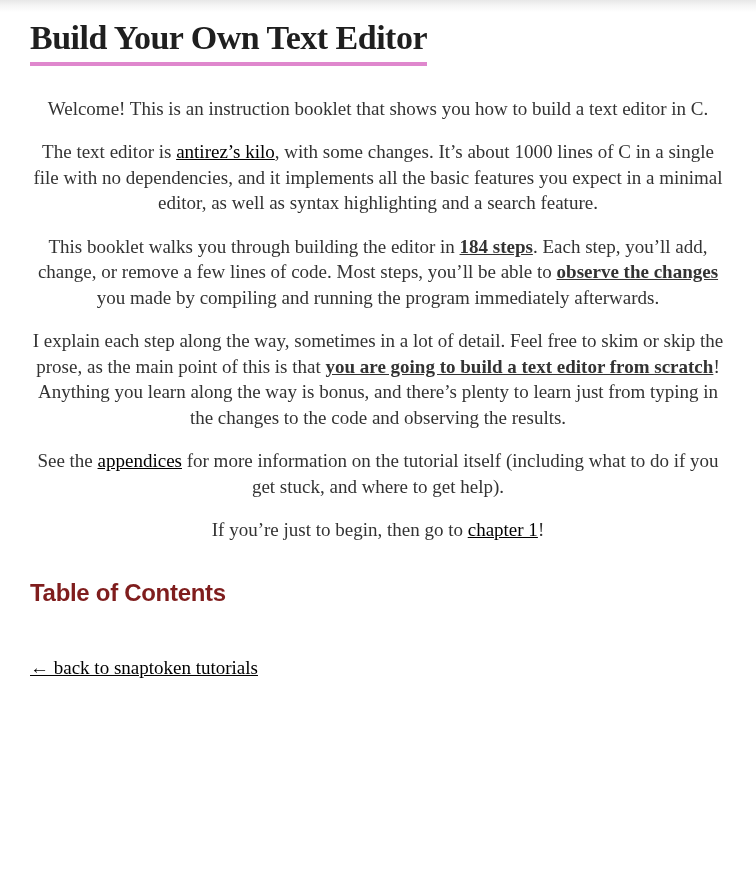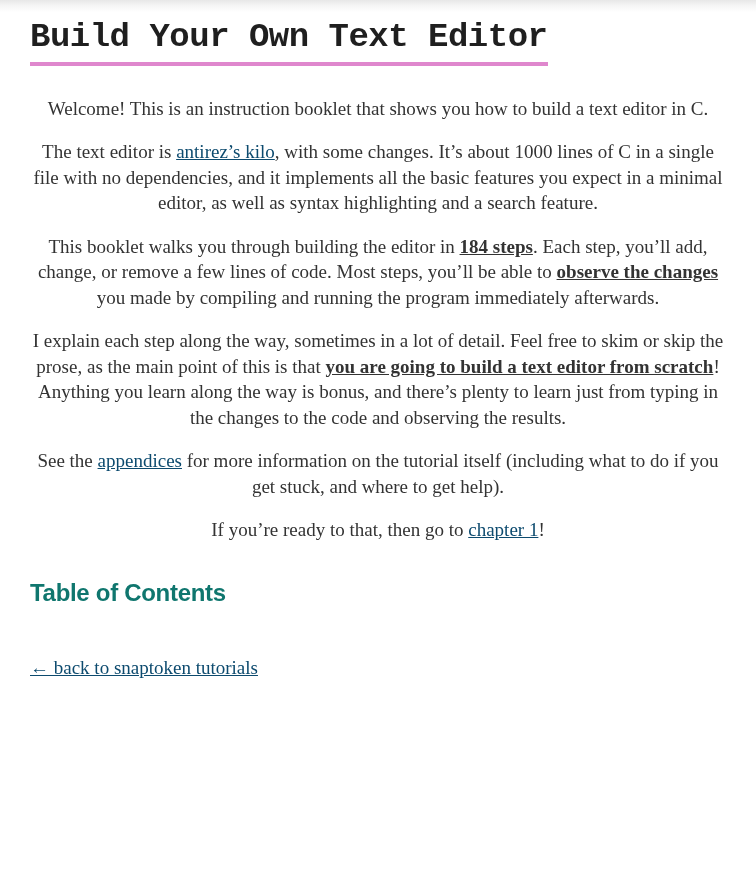--- a/index.html
+++ b/index.html
@@ -15,47 +15,47 @@
     width: 100%;
     background: linear-gradient(to bottom, #e7e7e7 0%, #f6f6f6 50%, #ffffff 100%);
   }
   .page {
     width: 756px;
     min-height: 867px;
     padding: 0 30px 30px 30px;
   }
   h1.page-title {
     display: inline-block;
-    font-family: Liberation Mono, monospace;
+    font-family: Liberation Serif, serif;
     font-weight: 800;
     font-size: 34px;
     line-height: 1.05;
     letter-spacing: -0.5px;
     color: #1f1f1f;
     margin: 8px 4px 12px 0;
     padding-bottom: 6px;
     border-bottom: 4px solid #df87cd;
   }
   p.body-text {
     font-size: 19px;
     line-height: 25.5px;
     margin: 18px 0;
     text-align: center;
   }
   p.body-text strong { font-weight: bold; text-decoration: underline; }
   a.text-link {
-    color: #0c4a6e;
+    color: #000000;
     cursor: pointer;
   }
   h2.toc-heading {
     font-family: "Liberation Sans", sans-serif;
     font-weight: 800;
     font-size: 24px;
     letter-spacing: -0.3px;
-    color: #0f766e;
+    color: #7f1d1d;
     margin: 36px 0 16px 0;
   }
   ol.toc-list {
     margin: 0;
     padding-left: 44px;
     font-size: 19px;
     line-height: 25.4px;
     color: #333333;
   }
   ol.toc-list li { padding: 0; }
@@ -88,21 +88,21 @@
 
   <p class="body-text">
     <span>I explain each step along the way, sometimes in a lot of detail. Feel free to skim or skip the prose, as the main point of this is that </span><strong>you are going to build a text editor from scratch</strong><span>! Anything you learn along the way is bonus, and there’s plenty to learn just from typing in the changes to the code and observing the results.</span>
   </p>
 
   <p class="body-text">
     <span>See the </span><a class="text-link" href="#">appendices</a><span> for more information on the tutorial itself (including what to do if you get stuck, and where to get help).</span>
   </p>
 
   <p class="body-text">
-    <span>If you’re ready to that, then go to </span><a class="text-link" href="#">chapter 1</a><span>!</span>
+    <span>If you’re just to begin, then go to </span><a class="text-link" href="#">chapter 1</a><span>!</span>
   </p>
 
   <h2 class="toc-heading">Table of Contents</h2>
 
 
   <div class="footer-nav">
     <a class="text-link" href="#">← back to snaptoken tutorials</a>
   </div>
 
 </div>

